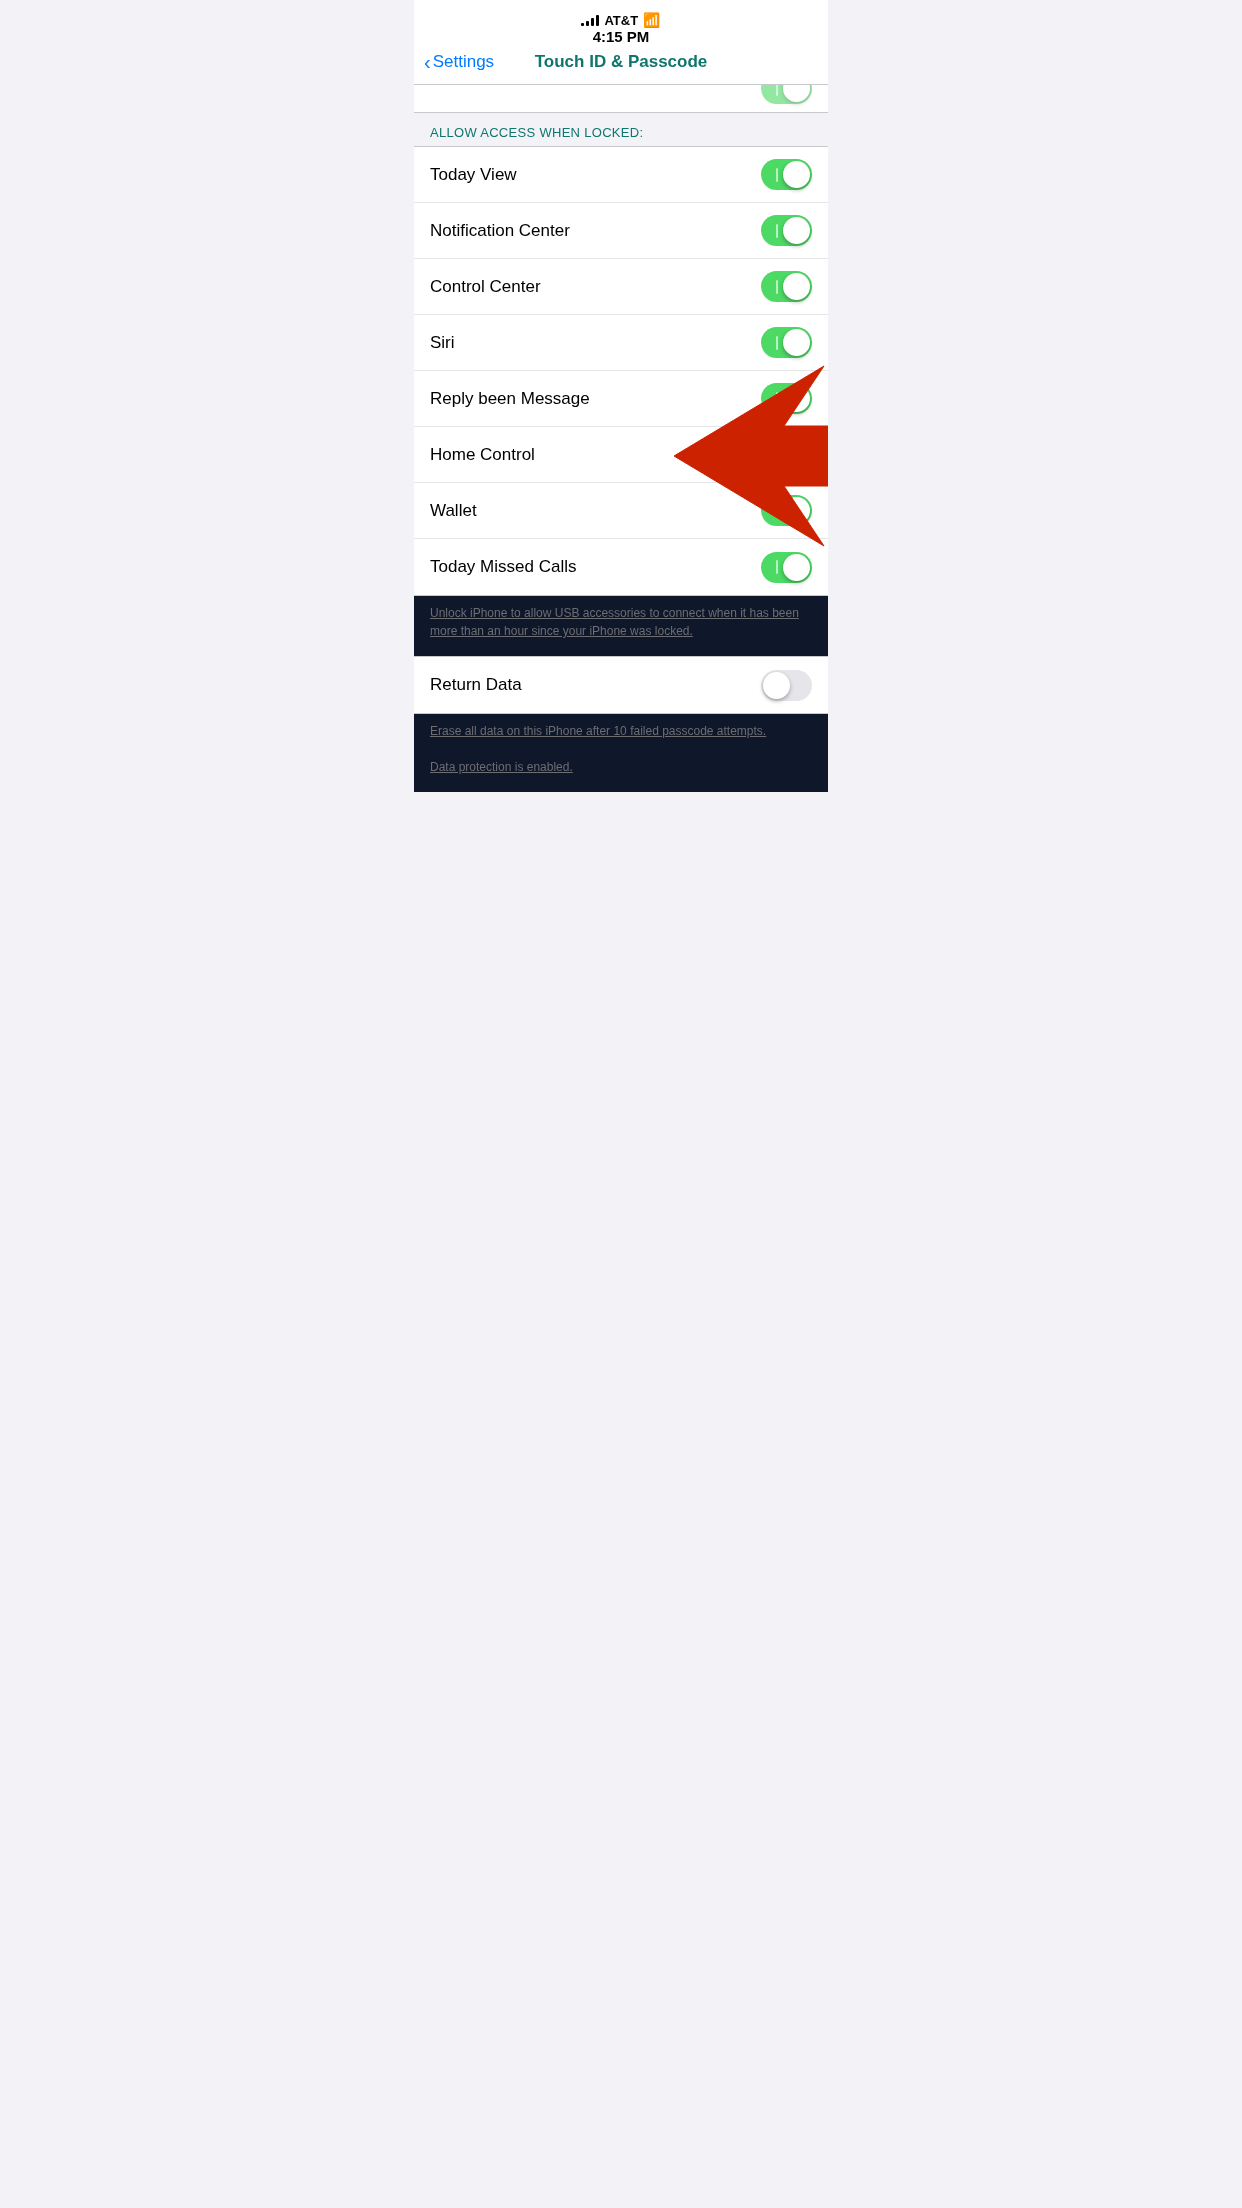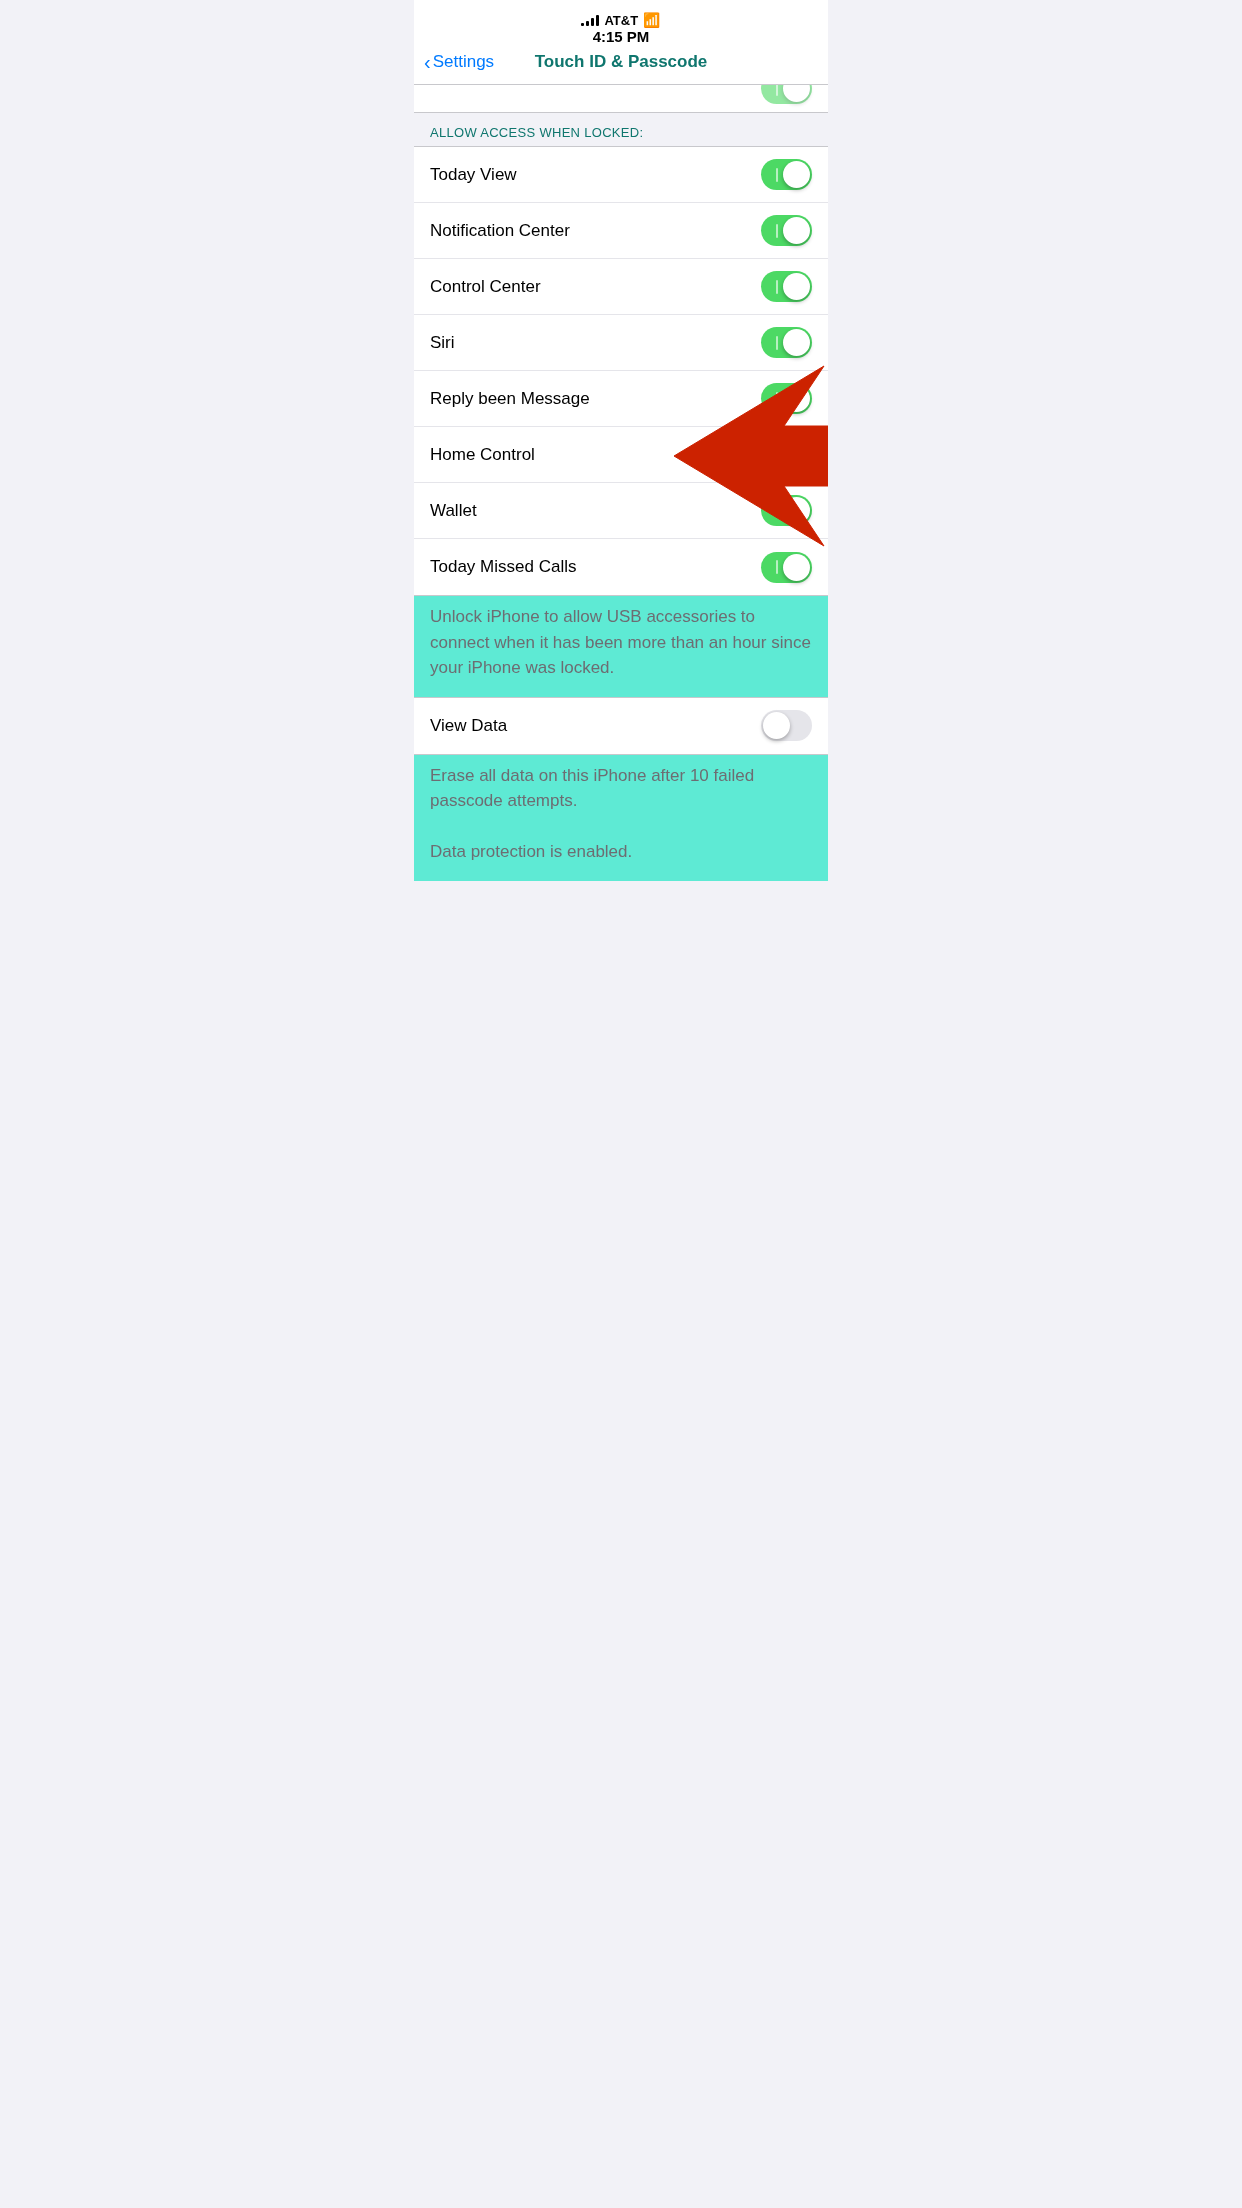--- a/index.html
+++ b/index.html
@@ -188,25 +188,26 @@
       height: 14px;
       background: rgba(255,255,255,0.6);
       border-radius: 1px;
     }
     .toggle.on .toggle-line {
       display: block;
     }
 
     
     .section-footer {
-      background: #5eead4;
+      background: #0f172a;
       padding: 8px 16px 16px;
-      font-size: 17px;
+      font-size: 12px;
       color: #6d6d72;
       line-height: 1.5;
+      text-decoration: underline;
     }
 
     
     .arrow-overlay {
       position: relative;
       pointer-events: none;
     }
 
     .red-arrow {
       position: absolute;
@@ -349,21 +350,21 @@
 
   <svg class="red-arrow" style="position:absolute; left:260px; top:200px; width:220px; height:220px;" viewBox="0 0 220 220">
     <polygon points="210,80 110,80 150,20 0,110 150,200 110,140 210,140" fill="#cc2200" stroke="#cc2200" stroke-linejoin="round"></polygon>
   </svg>
 </div>
 
 <div class="section-footer">Unlock iPhone to allow USB accessories to connect when it has been more than an hour since your iPhone was locked.</div>
 
 <div class="settings-list">
   <div class="settings-row">
-    <span class="settings-row-label">View Data</span>
+    <span class="settings-row-label">Return Data</span>
     <div class="toggle off">
       <div class="toggle-knob"></div>
     </div>
   </div>
 </div>
 
 <div class="section-footer">
   <p>Erase all data on this iPhone after 10 failed passcode attempts.</p>
   <br>
   <p>Data protection is enabled.</p>

